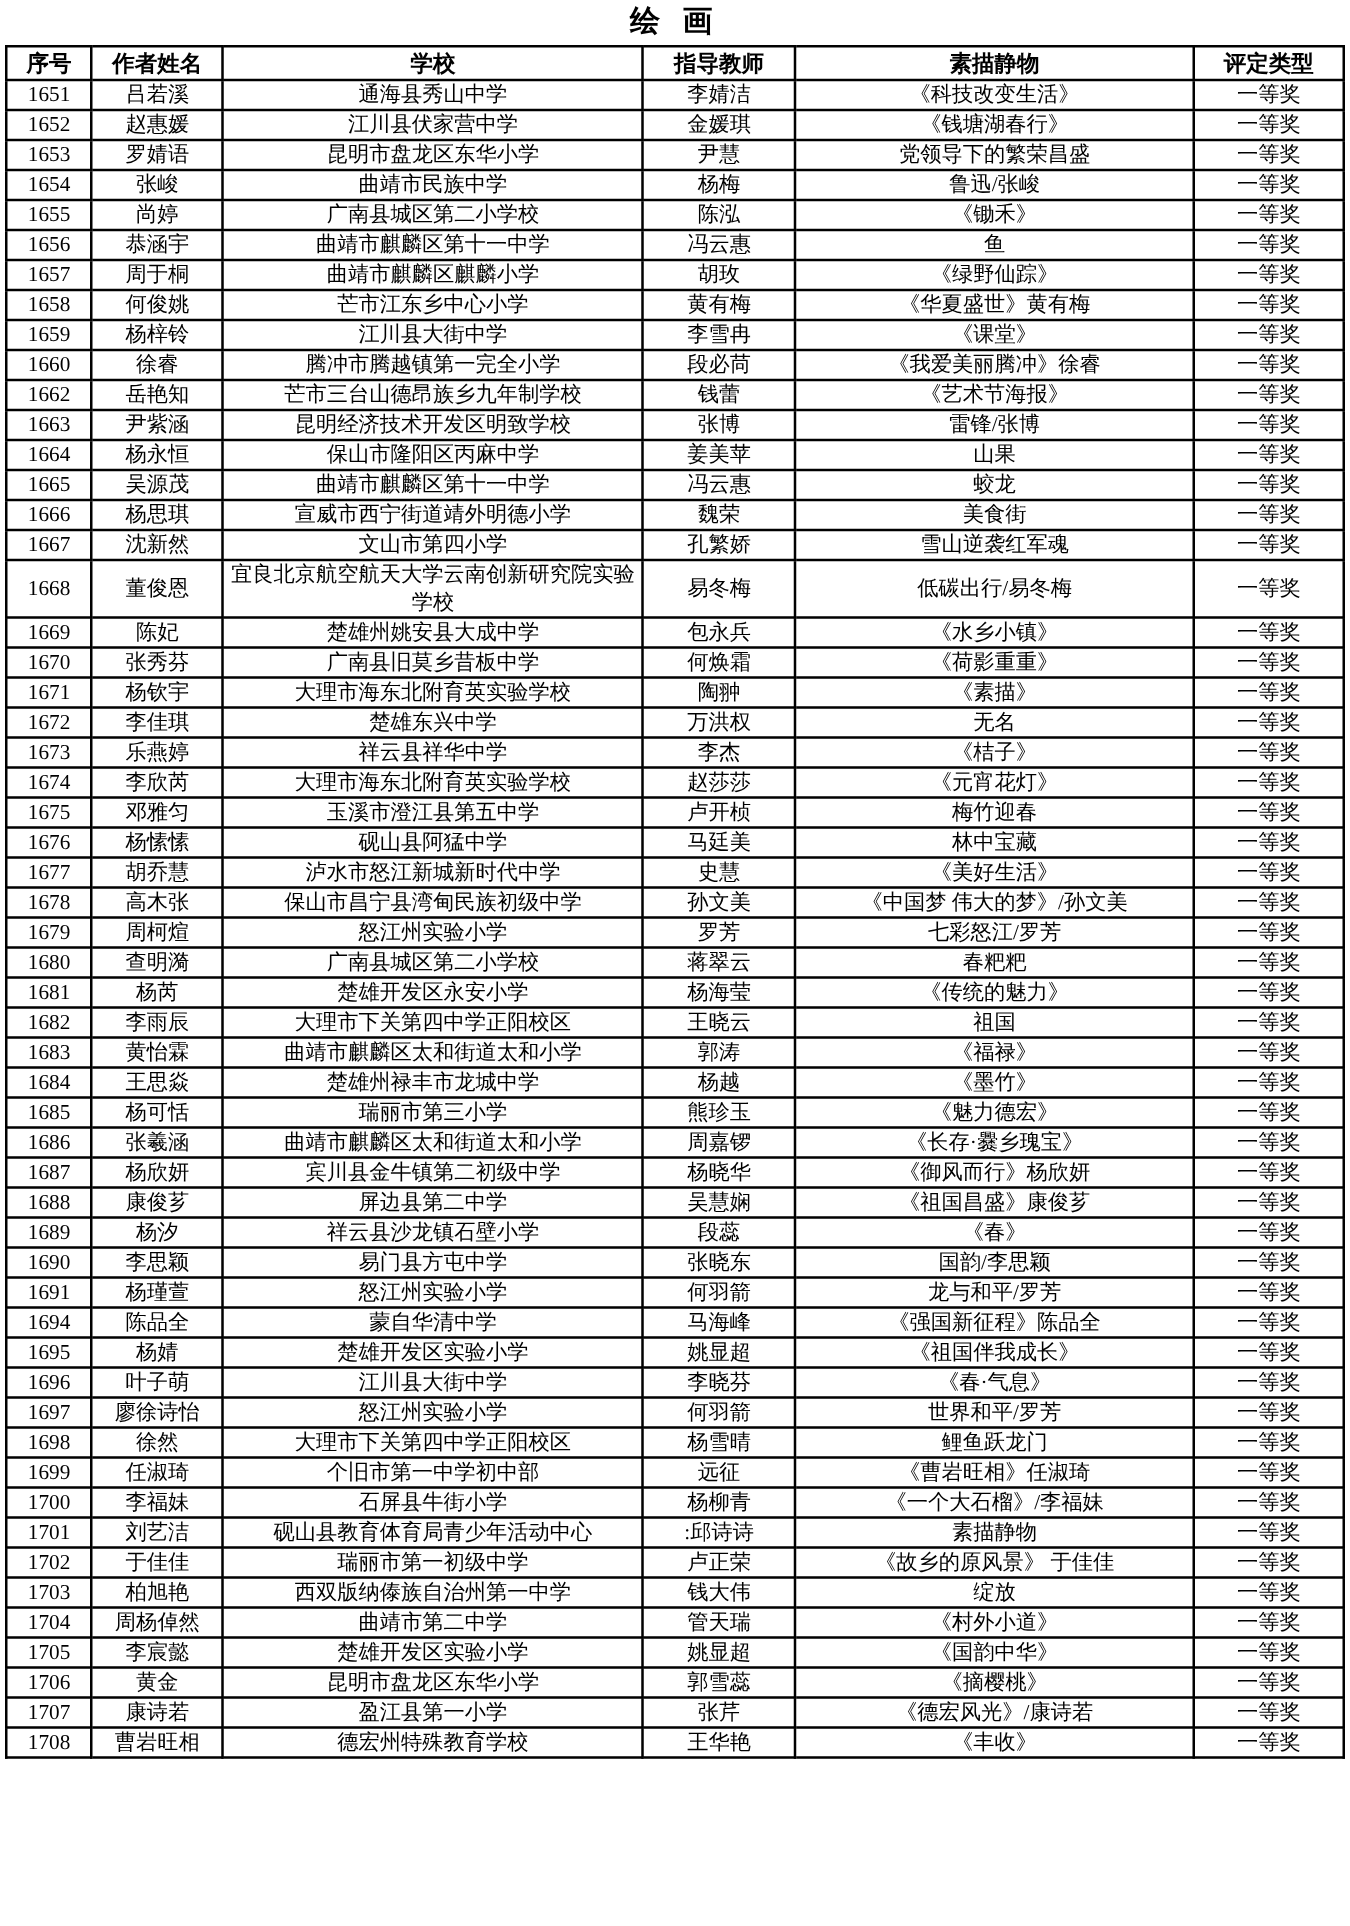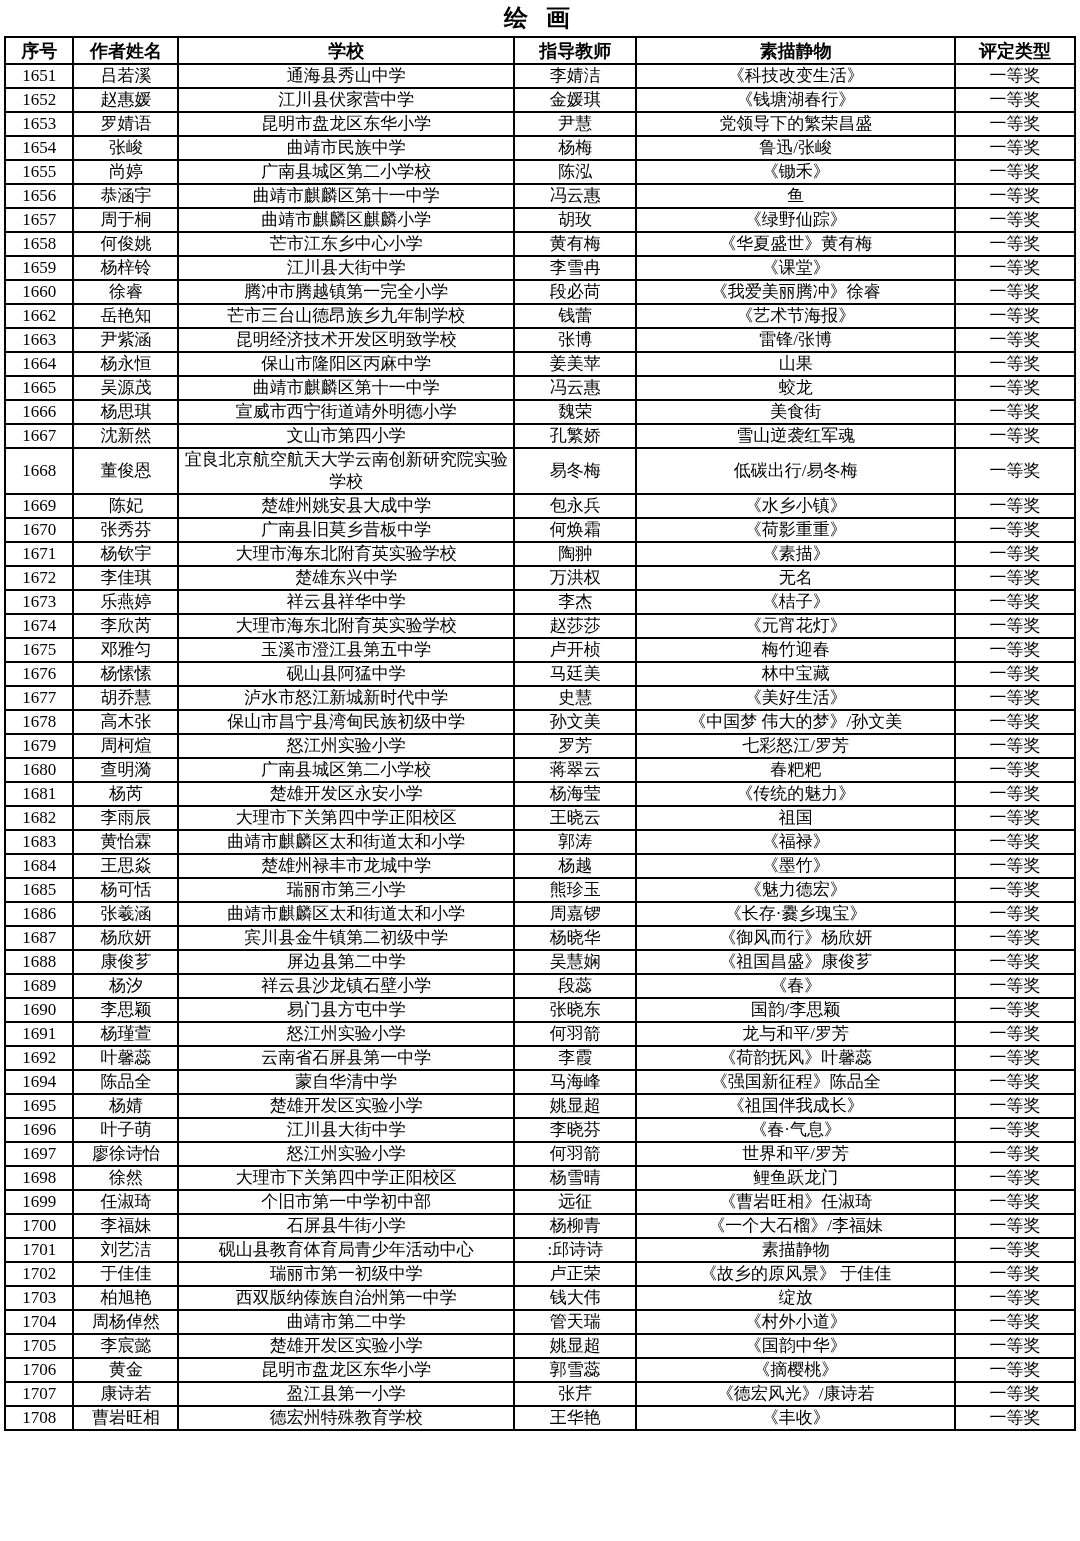--- a/index.html
+++ b/index.html
@@ -395,28 +395,20 @@
         </tr>
         <tr>
           <td>1691</td>
           <td>杨瑾萱</td>
           <td>怒江州实验小学</td>
           <td>何羽箭</td>
           <td>龙与和平/罗芳</td>
           <td>一等奖</td>
         </tr>
         <tr>
-          <td>1692</td>
-          <td>叶馨蕊</td>
-          <td>云南省石屏县第一中学</td>
-          <td>李霞</td>
-          <td>《荷韵抚风》叶馨蕊</td>
-          <td>一等奖</td>
-        </tr>
-        <tr>
           <td>1694</td>
           <td>陈品全</td>
           <td>蒙自华清中学</td>
           <td>马海峰</td>
           <td>《强国新征程》陈品全</td>
           <td>一等奖</td>
         </tr>
         <tr>
           <td>1695</td>
           <td>杨婧</td>

